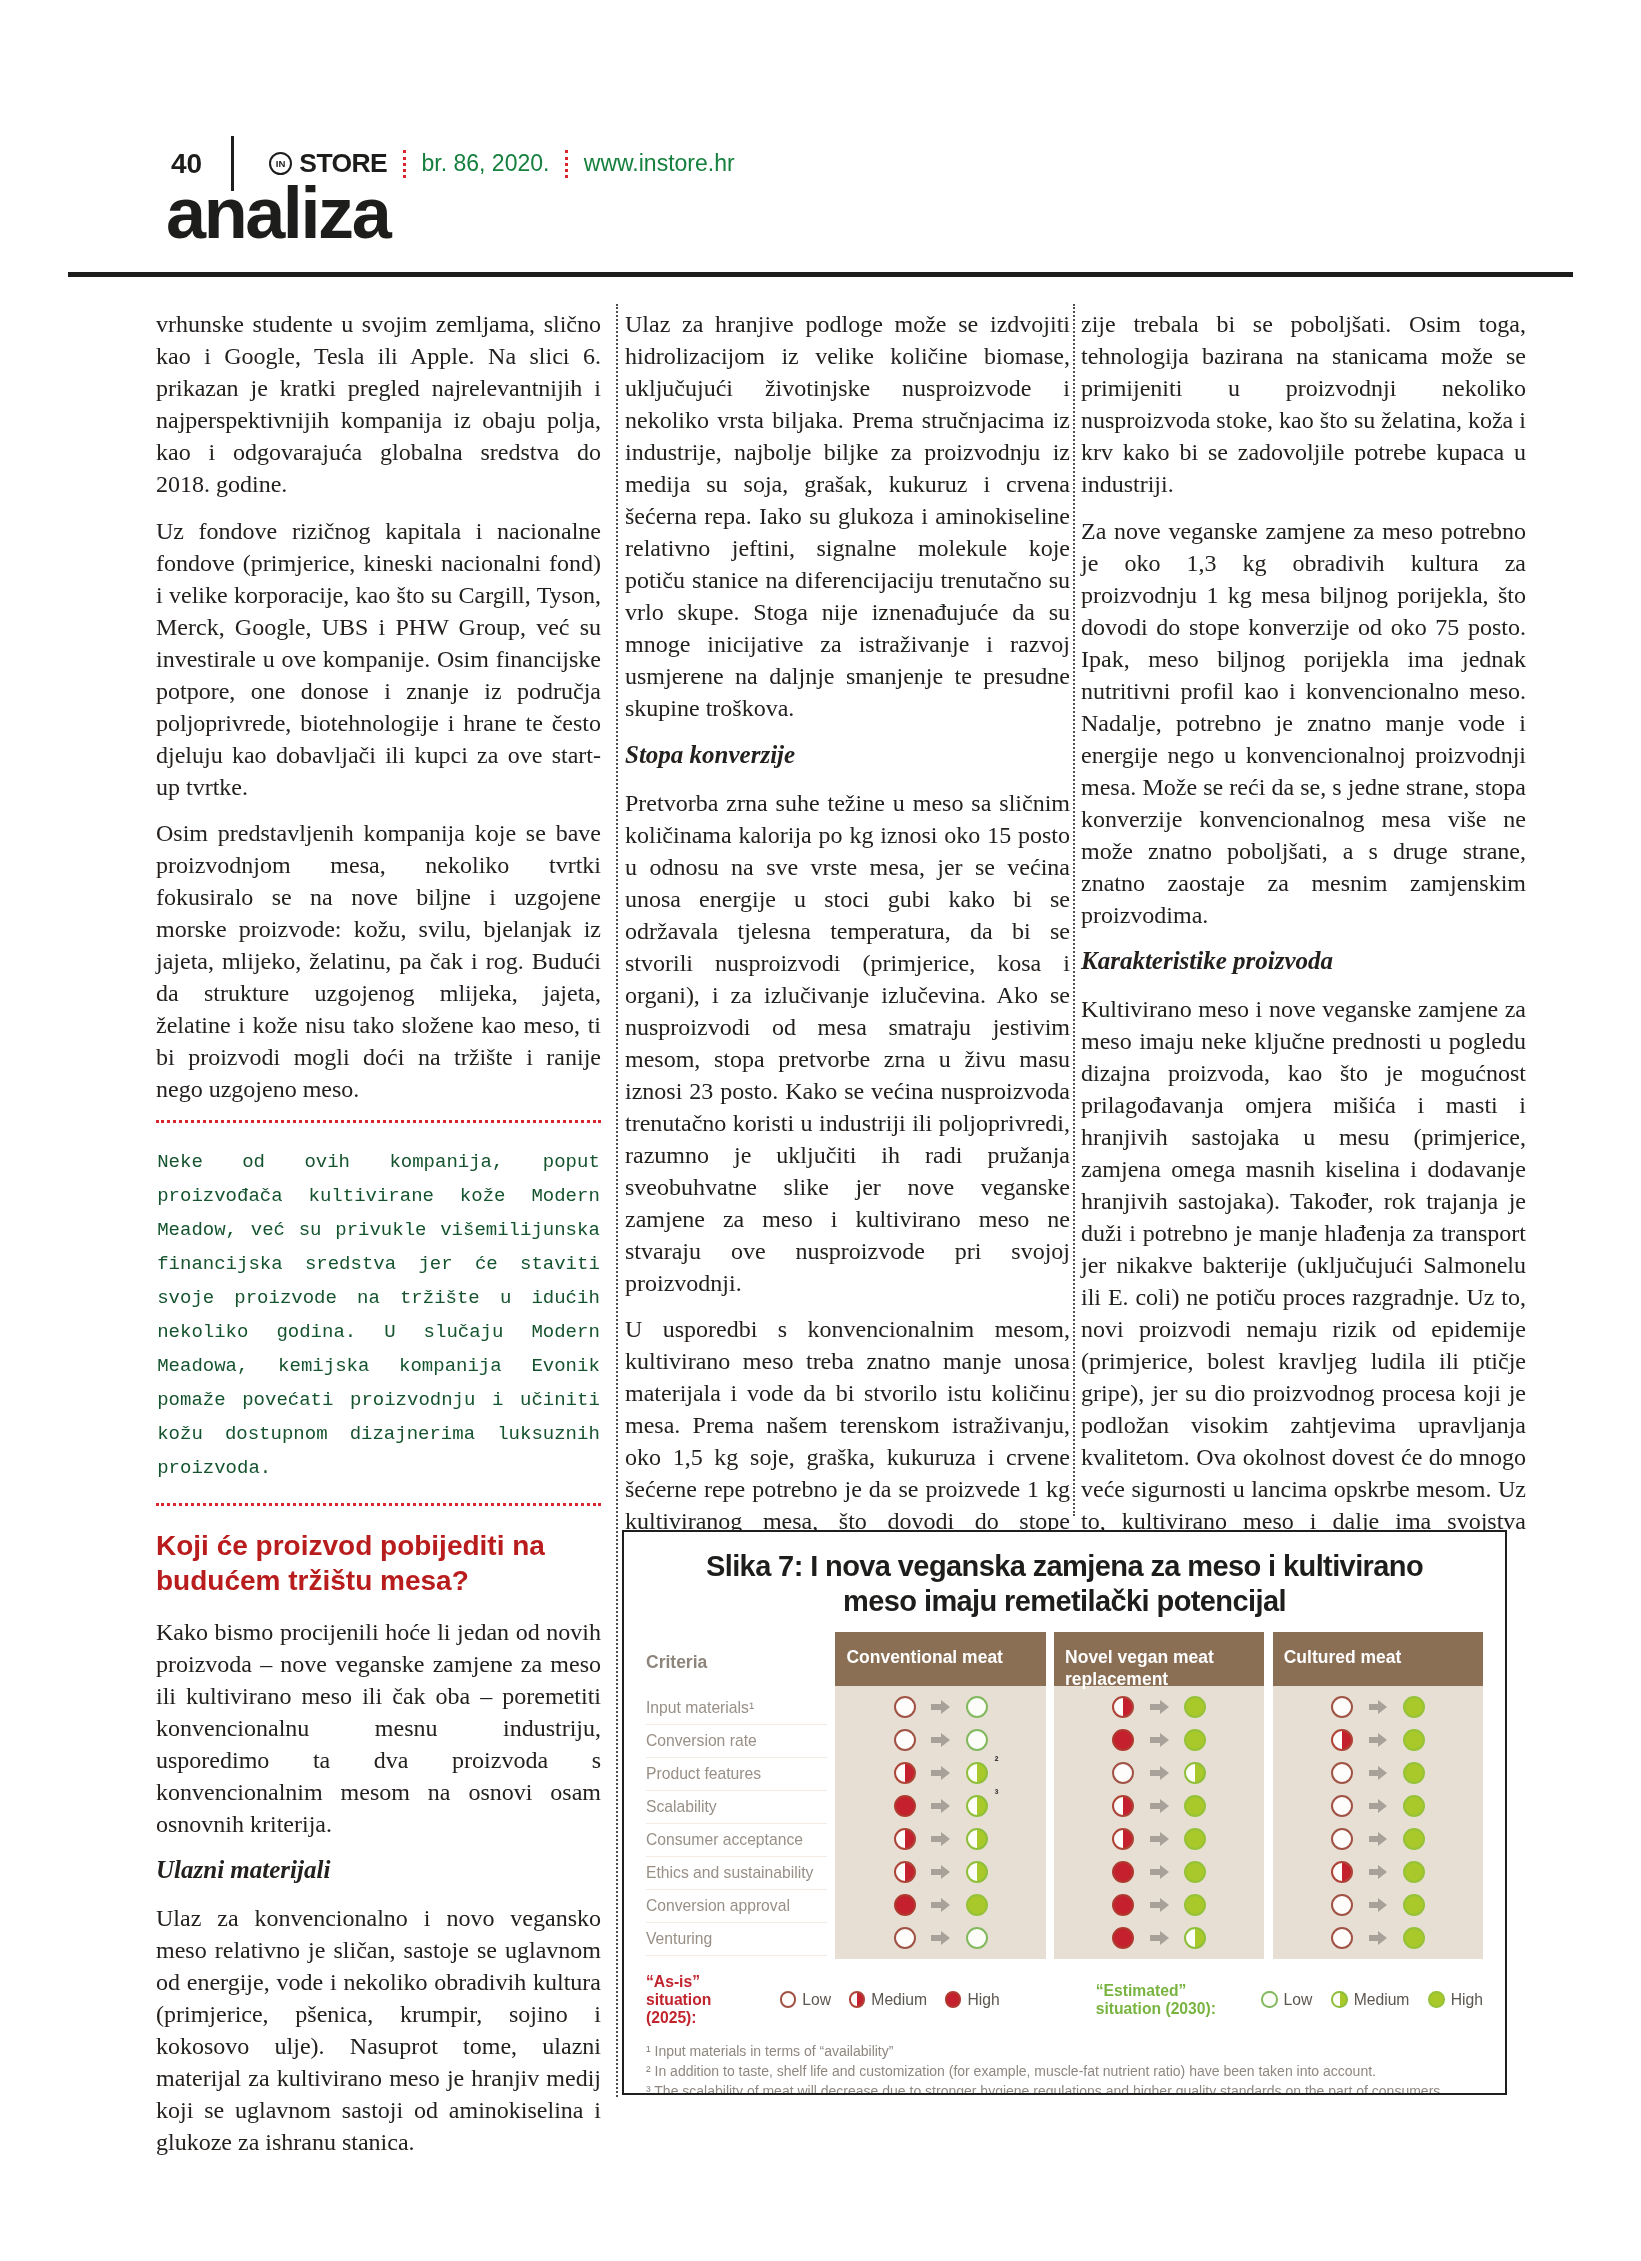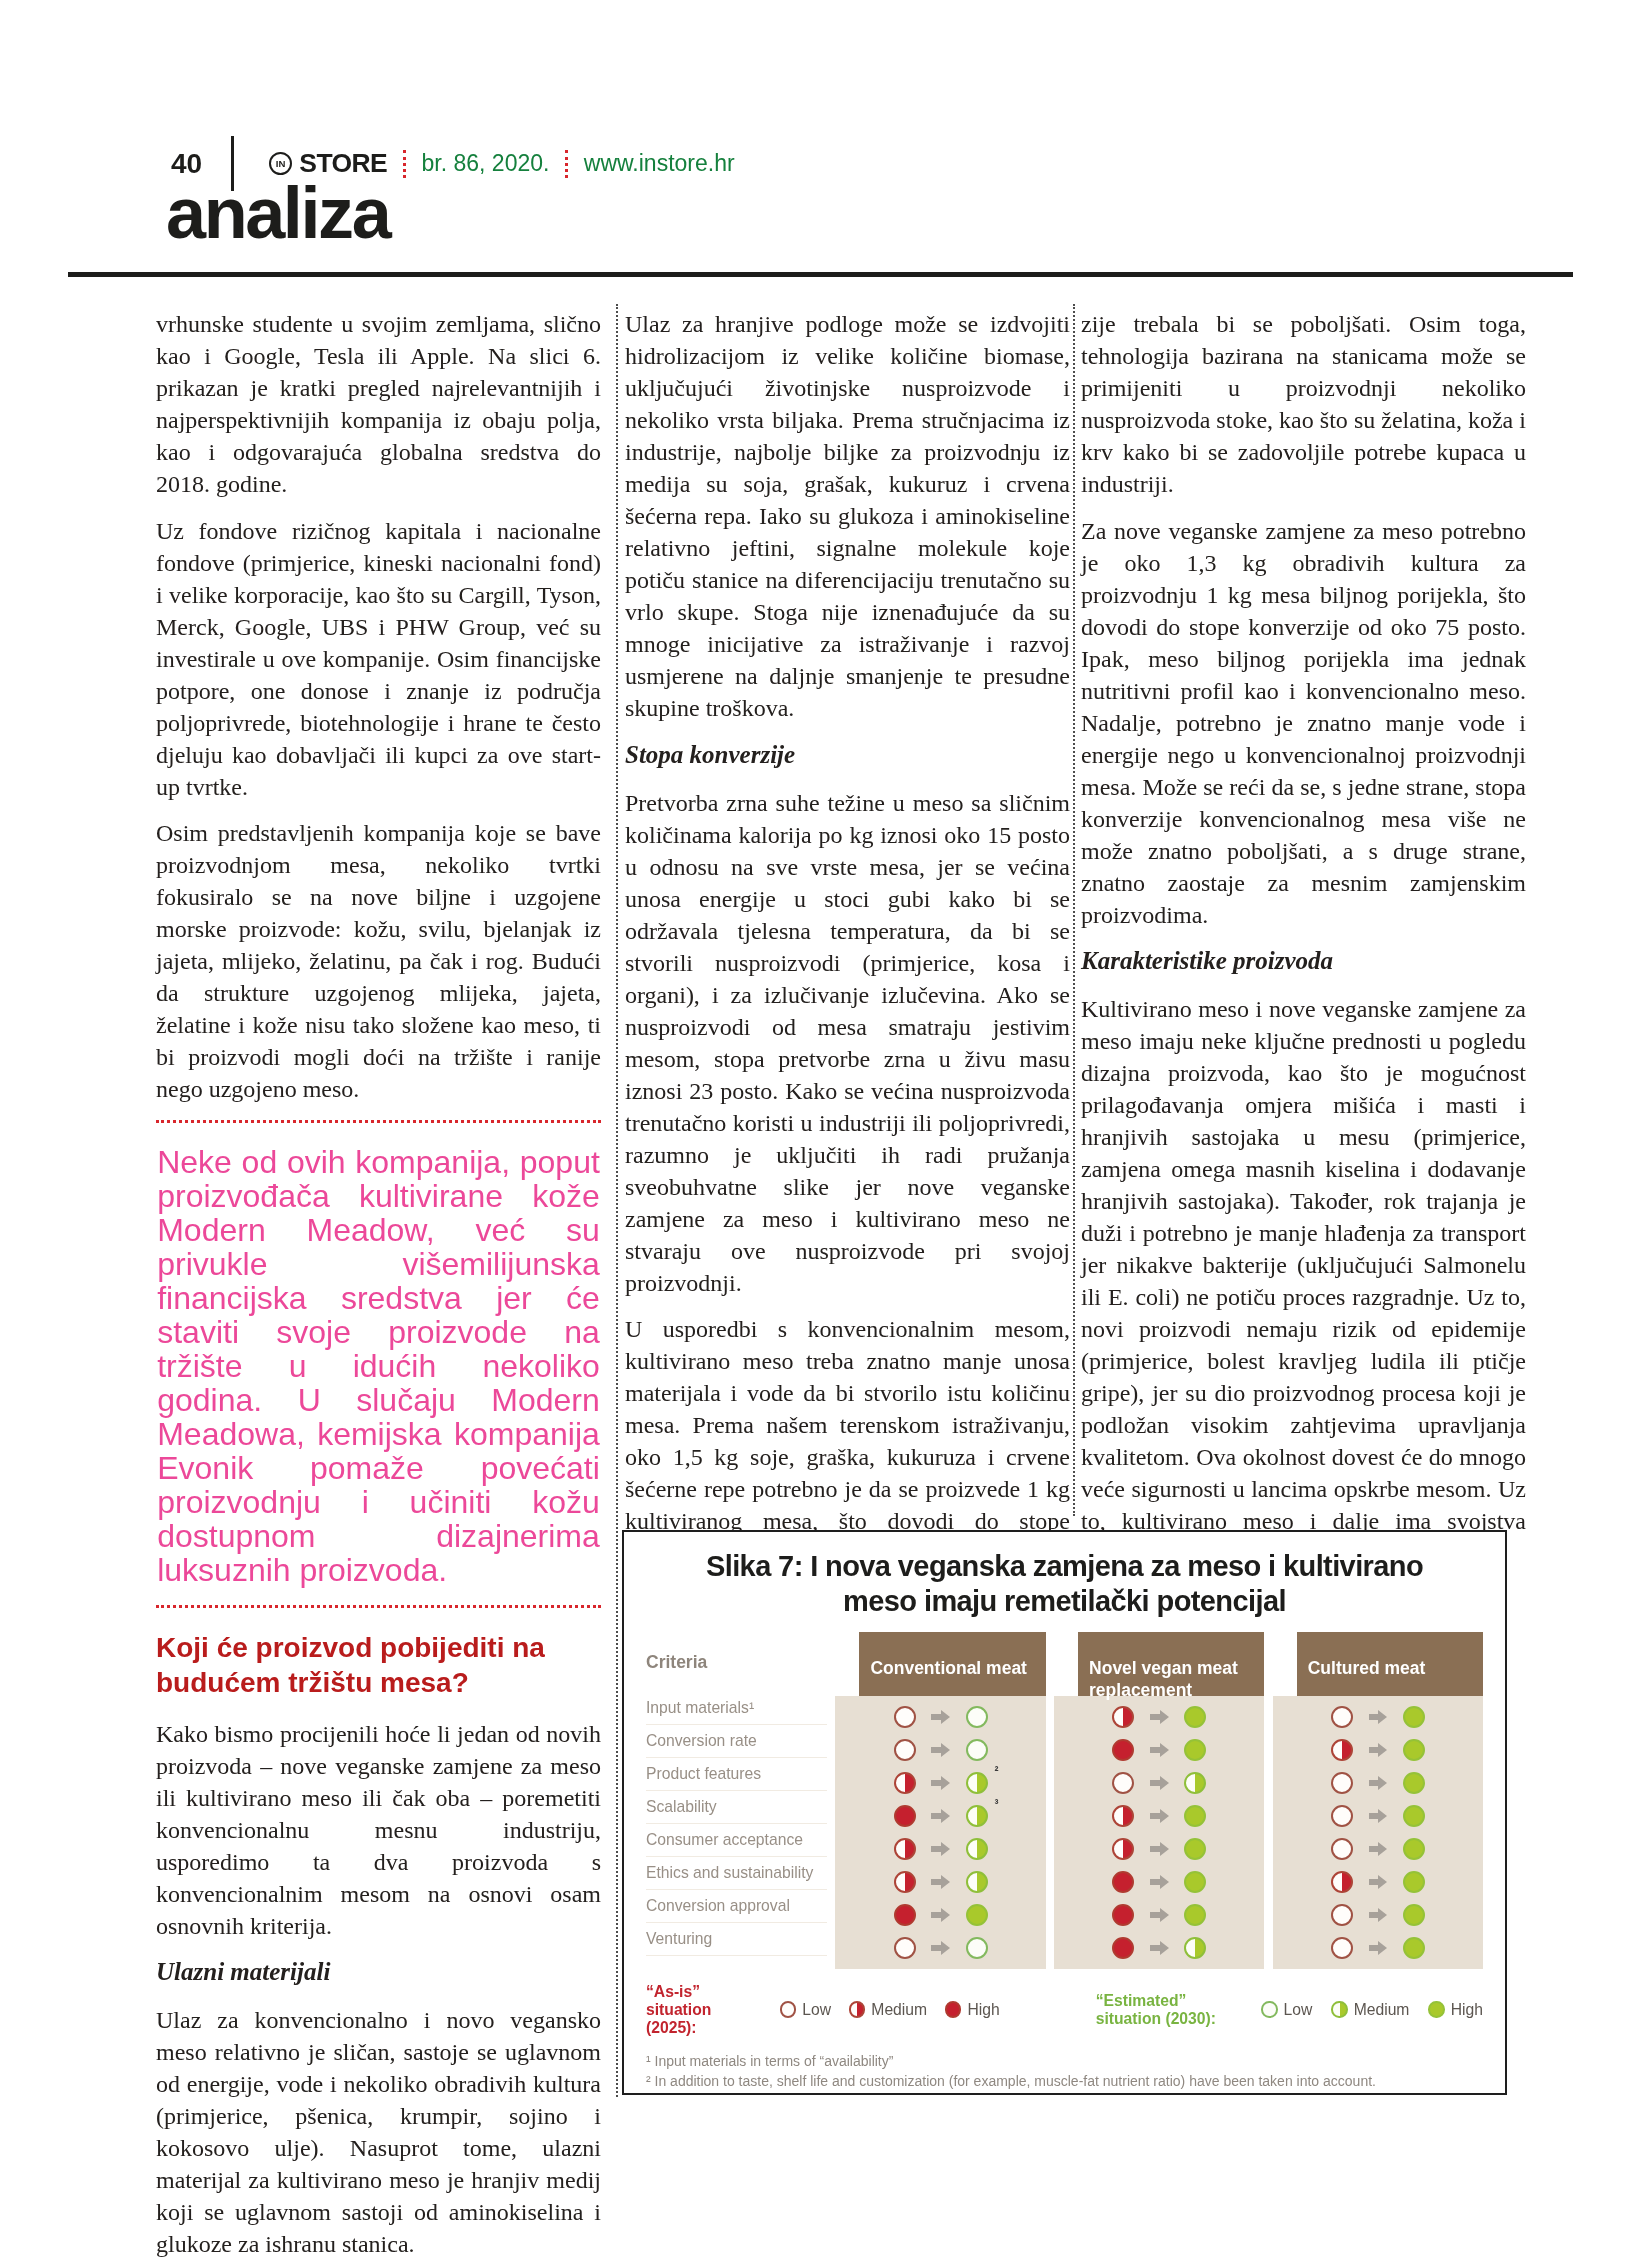--- a/index.html
+++ b/index.html
@@ -33,43 +33,43 @@
   .col1{left:156px;}
   .col2{left:625px;}
   .col3{left:1081px;}
   .col p{margin:0 0 14.5px;font-size:24px;line-height:32px;text-align:justify;color:#24201e;}
   .divider{position:absolute;top:304px;width:0;border-left:2.4px dotted #4c4c4c;}
   .divider-1{left:616px;height:1793px;}
   .divider-2{left:1073px;height:1212px;}
 
   .pull-quote{border-top:3.6px dotted #d8262c;border-bottom:3.6px dotted #d8262c;
     padding:22px 1.2px 18px;margin:7.2px 0 22px;}
-  .pull-quote p{font-family:Liberation Sans, sans-serif;font-size:32px;line-height:34px;
-    color:#ec4899;margin:0;text-align:justify;}
+  .pull-quote p{font-family:Liberation Mono, monospace;font-size:19px;line-height:34px;
+    color:#14532d;margin:0;text-align:justify;}
 
   .col-heading{font-family:"Liberation Sans", sans-serif;font-size:28px;line-height:35px;
     font-weight:800;color:#b91c1c;margin:2.4px 0 18px;}
   .col-subheading{font-size:25px;line-height:31px;font-weight:700;font-style:italic;
     color:#24201e;margin:9.6px 0 17px;}
 
   
   .figure{position:absolute;left:622px;top:1530px;width:885px;height:565px;
     border:2.4px solid #1e1e1e;background:#fff;box-sizing:border-box;
     padding:17px 22px 0;overflow:hidden;font-family:"Liberation Sans", sans-serif;}
   .fig-title{font-weight:700;font-size:29px;line-height:35px;text-align:center;
     color:#1d1d1b;letter-spacing:-0.6px;max-width:778px;margin:0 auto 13.3px;}
   .fig-table{display:flex;}
   .criteria-col{width:181px;flex:none;}
   .criteria-head{height:60px;display:flex;align-items:center;font-weight:700;
     font-size:17.5px;color:#8e857c;}
   .crit-row{height:33px;display:flex;align-items:center;font-size:15.7px;color:#988f86;
     border-bottom:1.2px solid #f1ebe2;box-sizing:border-box;}
   .group{flex:1;margin-left:8.4px;}
-  .group-head{height:64px;background:#8a6f54;color:#ffffff;font-weight:700;
-    font-size:17.5px;line-height:22px;padding:25px 11px;box-sizing:border-box;margin-left:24px;}
+  .group-head{height:54px;background:#8a6f54;color:#ffffff;font-weight:700;
+    font-size:17.5px;line-height:22px;padding:14px 11px;box-sizing:border-box;}
   .group-body{background:#e7dfd3;padding:4.2px 0 4.8px;}
   .dot-row{height:33px;display:flex;align-items:center;justify-content:center;gap:15.7px;}
 
   .dot{width:22px;height:22px;border-radius:50%;box-sizing:border-box;display:inline-block;flex:none;}
   .dot.asis.low{background:#fffdfb;border:2.4px solid #a05244;}
   .dot.asis.medium{background:linear-gradient(90deg,#fffdfb 50%,#c5202e 50%);border:2.4px solid #ad4437;}
   .dot.asis.high{background:#c5202e;border:2.4px solid #b03a30;}
   .dot.est.low{background:#fcfdf8;border:2.4px solid #83b95e;}
   .dot.est.medium{background:linear-gradient(90deg,#fdfef8 50%,#a9c92b 50%);border:2.4px solid #8fbf3a;}
   .dot.est.high{background:#a9c92b;border:2.4px solid #95c238;}

